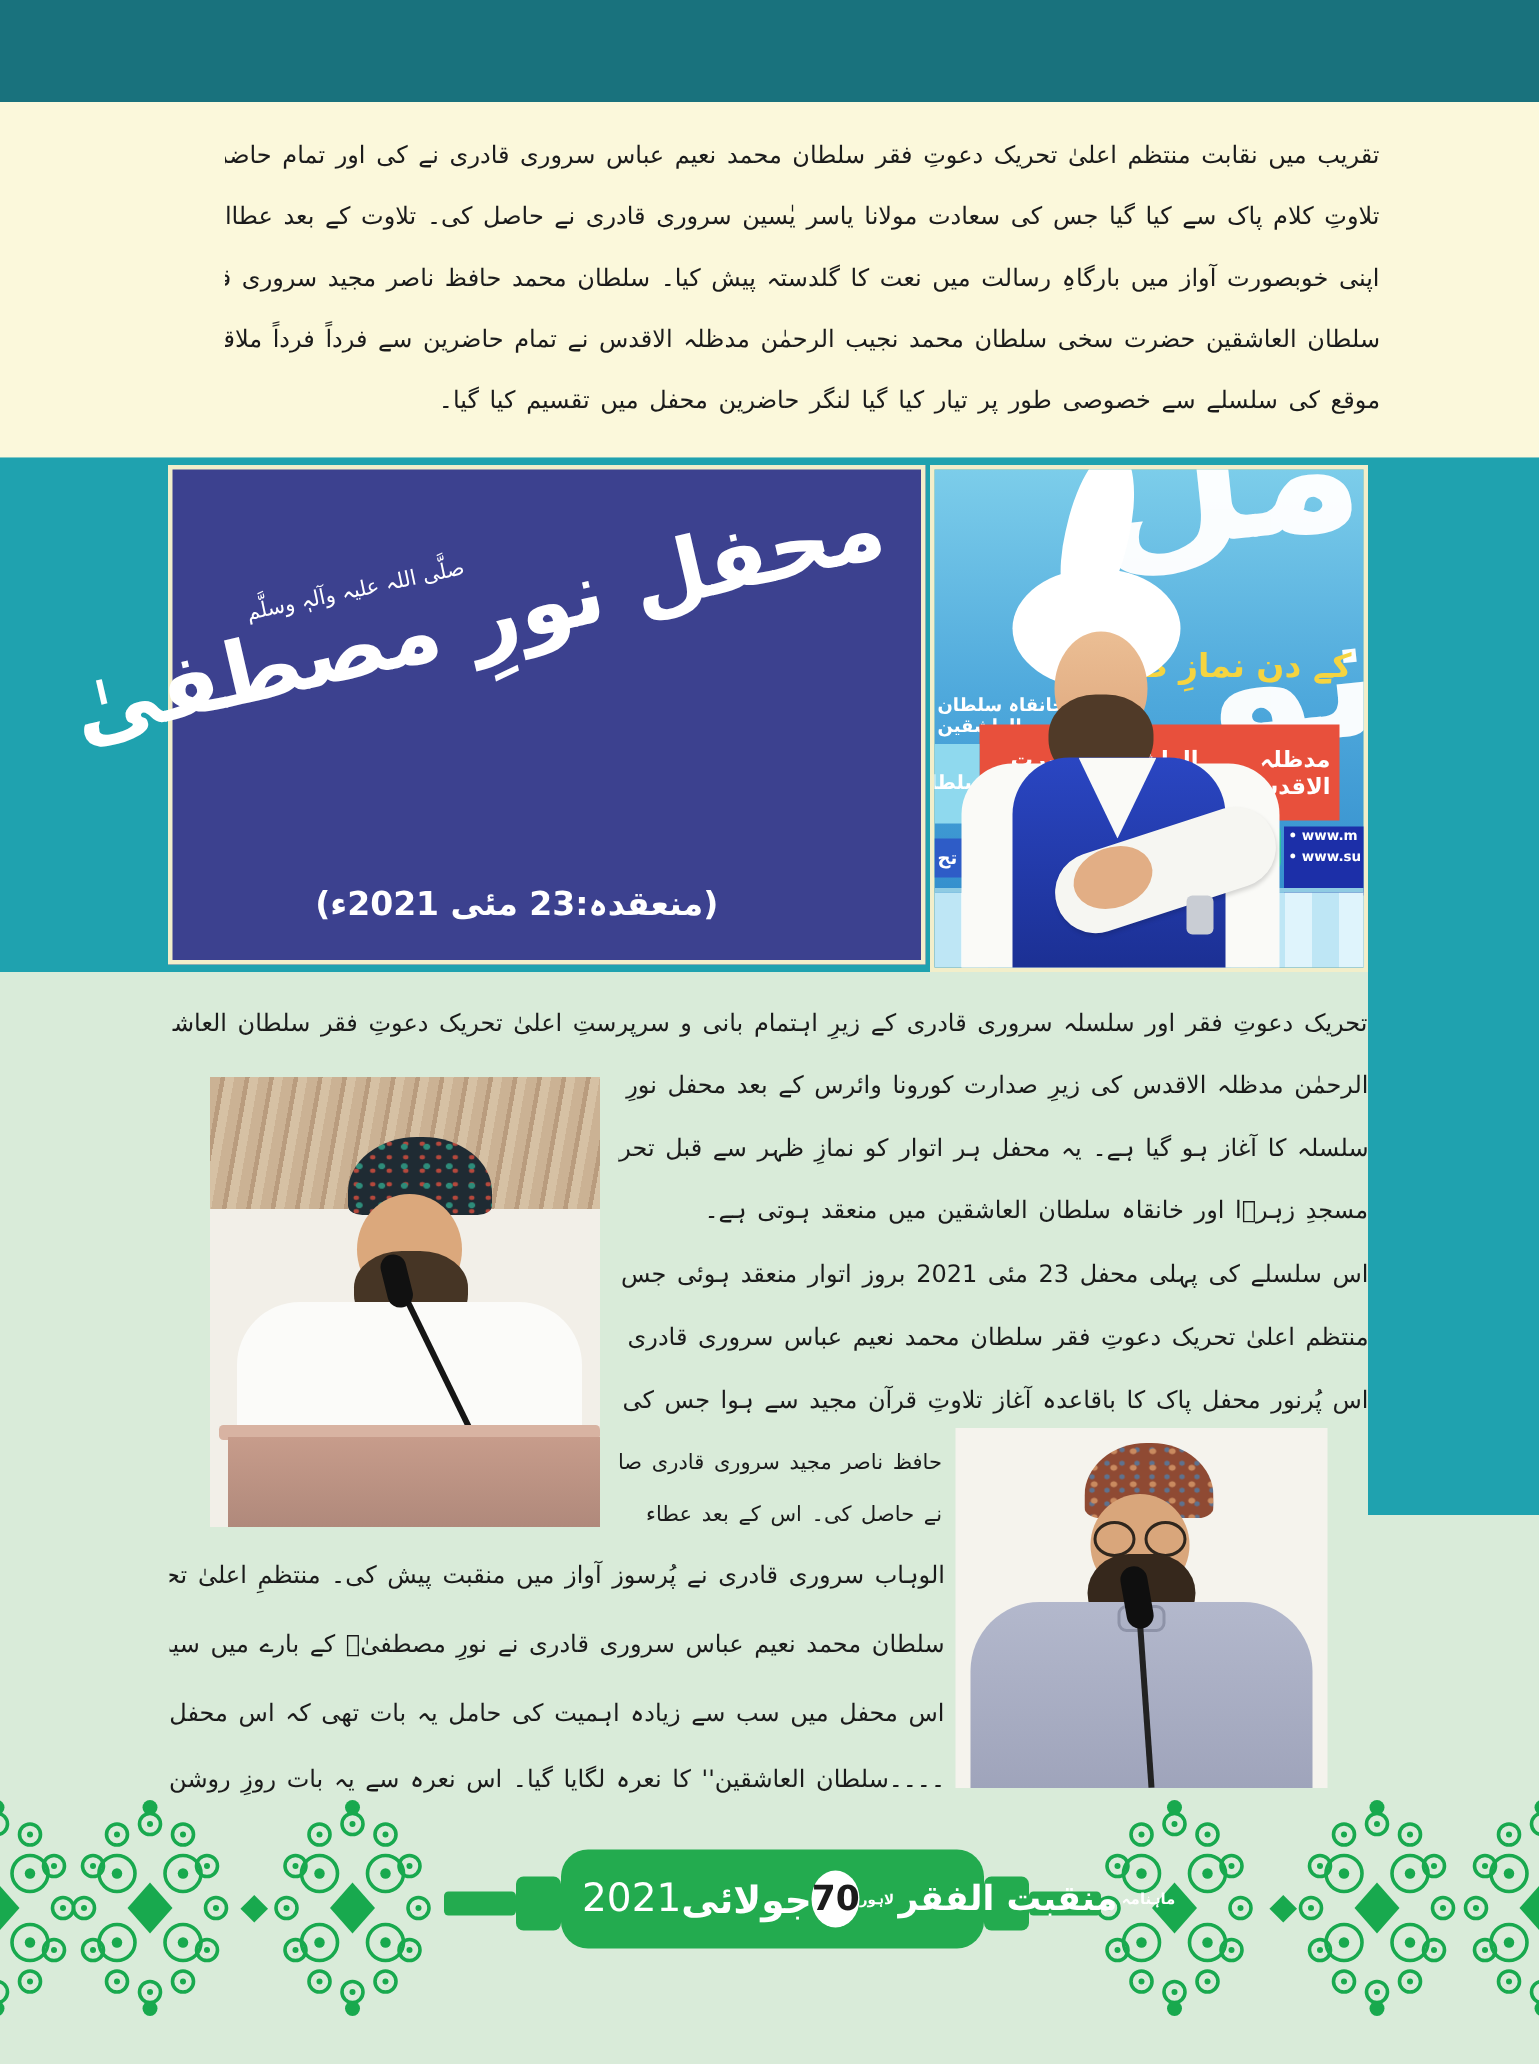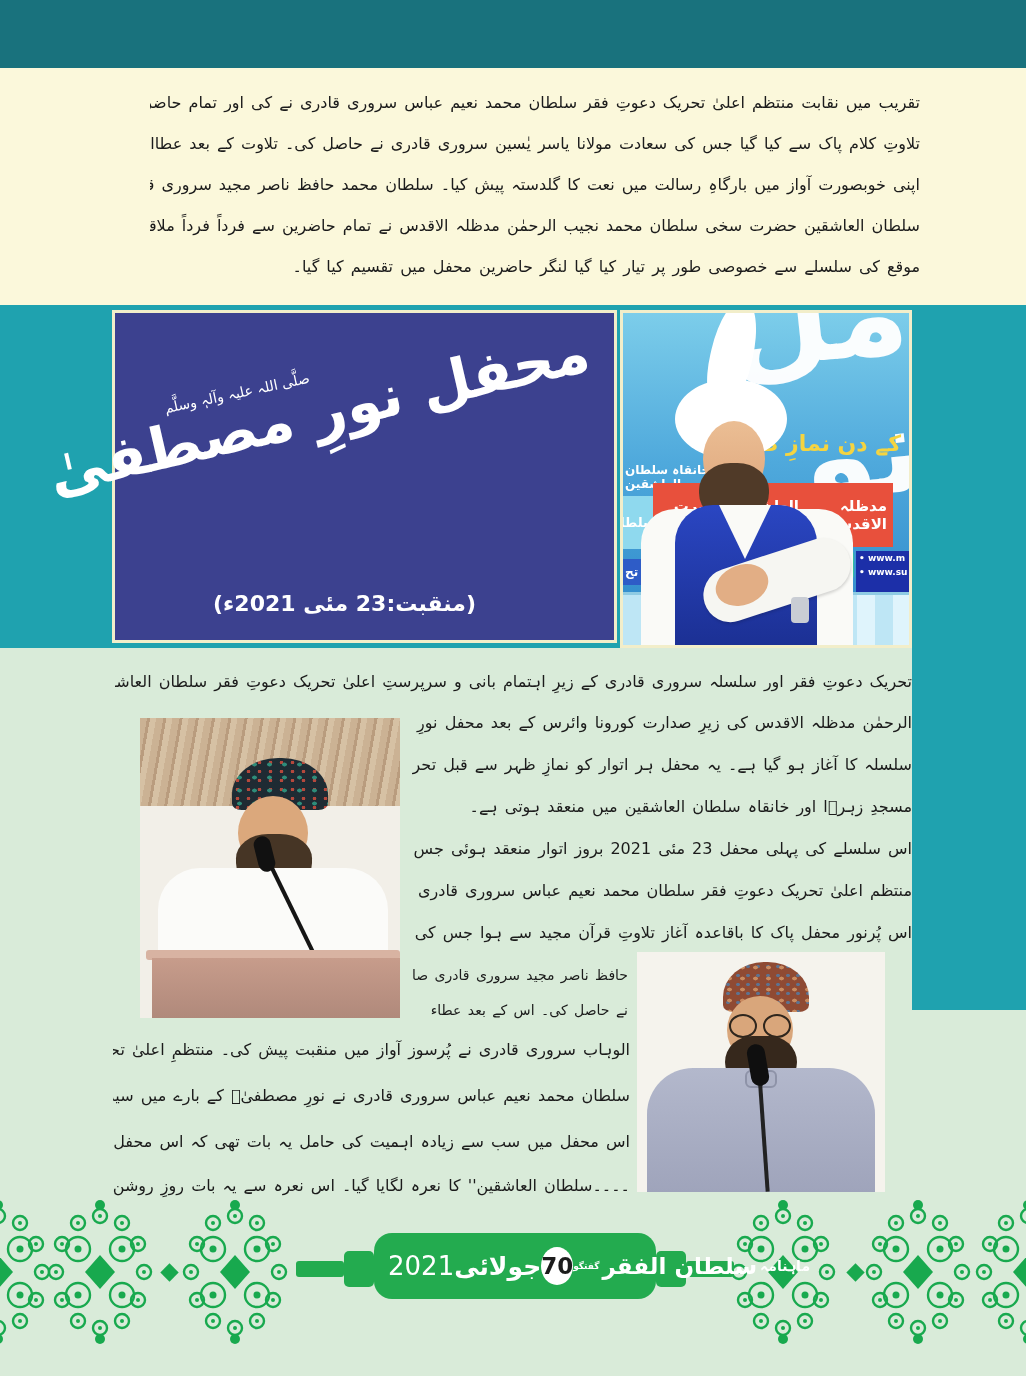--- a/index.html
+++ b/index.html
@@ -81,21 +81,21 @@
   .conn{position:absolute;background:#23AB4F;}
   .cl1{left:296px;top:1261px;width:48px;height:16px;border-radius:3px;}
   .cl2{left:344px;top:1251px;width:30px;height:36px;border-radius:5px;}
   .cr1{left:686px;top:1261px;width:48px;height:16px;border-radius:3px;}
   .cr2{left:656px;top:1251px;width:30px;height:36px;border-radius:5px;}
   .pill{position:absolute;left:374px;top:1233px;width:282px;height:66px;background:#23AB4F;border-radius:18px;display:flex;align-items:center;justify-content:space-between;padding:0 14px;box-sizing:border-box;direction:ltr;}
   .pill .year{color:#fff;font-size:26px;font-weight:normal;}
   .pill .month{color:#fff;font-size:25px;font-weight:bold;direction:rtl;}
   .badge{background:#fff;border-radius:50%;width:54px;height:38px;display:flex;align-items:center;justify-content:center;color:#1c1c1c;font-size:23px;font-weight:bold;}
   .mag{display:flex;align-items:center;gap:3px;direction:rtl;color:#fff;}
-  .mag .pre{font-size:14px;font-weight:bold;} .mag .name{font-size:23px;font-weight:bold;white-space:nowrap;} .mag .suf{font-size:9px;font-weight:bold;}
+  .mag .pre{font-size:10px;font-weight:bold;} .mag .name{font-size:23px;font-weight:bold;white-space:nowrap;} .mag .suf{font-size:9px;font-weight:bold;}
 </style>
 </head>
 <body>
 
 <div class="page">
 
   <svg width="0" height="0" style="position:absolute" aria-hidden="true">
     <defs>
       <symbol id="med" viewBox="0 0 120 150">
         <g stroke="#18A94E" fill="none" stroke-width="2.4">
@@ -148,21 +148,21 @@
 
   <div class="line urdu c0">تقریب میں نقابت منتظم اعلیٰ تحریک دعوتِ فقر سلطان محمد نعیم عباس سروری قادری نے کی اور تمام حاضرین کو عید مبارک کہا۔ تقریب کا آغاز</div>
   <div class="line urdu c1">تلاوتِ کلام پاک سے کیا گیا جس کی سعادت مولانا یاسر یٰسین سروری قادری نے حاصل کی۔ تلاوت کے بعد عطاالوہاب سروری قادری نے</div>
   <div class="line urdu c2">اپنی خوبصورت آواز میں بارگاہِ رسالت میں نعت کا گلدستہ پیش کیا۔ سلطان محمد حافظ ناصر مجید سروری قادری نے دعائے خیر کروائی۔ آخر میں</div>
   <div class="line urdu c3">سلطان العاشقین حضرت سخی سلطان محمد نجیب الرحمٰن مدظلہ الاقدس نے تمام حاضرین سے فرداً فرداً ملاقات فرمائی۔ عیدالمبارک کے پُرمسرت</div>
   <div class="line urdu c4">موقع کی سلسلے سے خصوصی طور پر تیار کیا گیا لنگر حاضرین محفل میں تقسیم کیا گیا۔</div>
 
   <div class="abs card">
     <div class="card-honorific">صلَّی اللہ علیہ وآلہٖ وسلَّم</div>
     <div class="card-title">محفل نورِ مصطفیٰ</div>
-    <div class="card-date">(منقبت:23 مئی 2021ء)</div>
+    <div class="card-date">(منعقدہ:23 مئی 2021ء)</div>
   </div>
 
   <div class="abs photoA">
     <div class="pa-swash">مل نو</div>
     <div class="pa-yellow">کے دن نمازِ ظہر</div>
     <div class="pa-leftcap">خانقاہ سلطان العاشقین</div>
     <div class="pa-redbox">
       <span>العاشقین حضرت سخی</span>
       <span>مدظلہ الاقدس</span>
     </div>
@@ -248,18 +248,18 @@
   <div class="conn cl2"></div>
   <div class="conn cr1"></div>
   <div class="conn cr2"></div>
 
   <div class="pill">
     <span class="year">2021</span>
     <span class="month urdu">جولائی</span>
     <span class="badge">70</span>
     <span class="mag">
       <span class="pre">ماہنامہ</span>
-      <span class="name">سلطان الفقر</span>
-      <span class="suf">گفتگو</span>
+      <span class="name">منقبت الفقر</span>
+      <span class="suf">لاہور</span>
     </span>
   </div>
 
 </div>
 
 </body></html>

